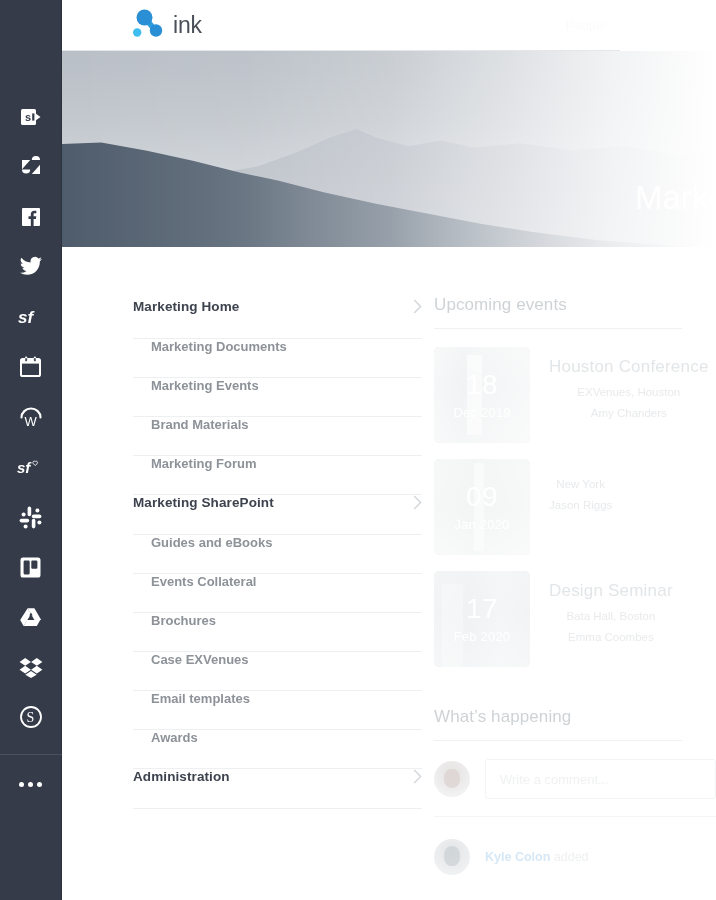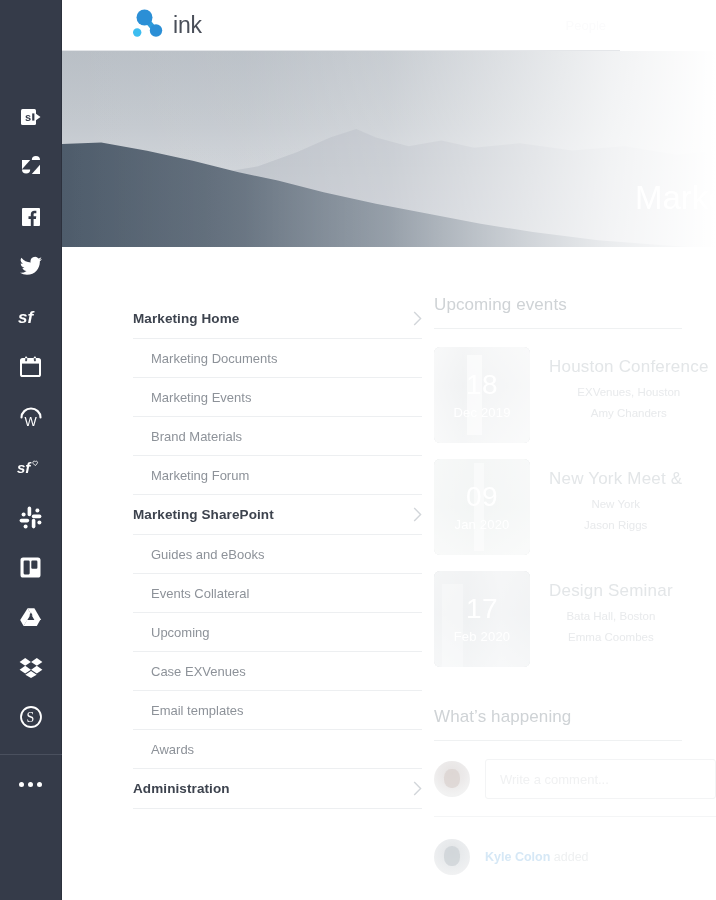--- a/index.html
+++ b/index.html
@@ -178,36 +178,36 @@
     width: 372px;
     flex: none;
     padding-left: 71px;
     padding-top: 52px;
   }
   .navlist { width: 289px; }
 
   .nav-row {
     position: relative;
     display: flex;
-    align-items: center;
+    align-items: flex-start;
     height: 39px;
     border-bottom: 1px solid #edeff1;
     cursor: pointer;
   }
   .nav-row.is-parent { height: 40px; }
   .nav-row.is-parent .nav-label {
     font-size: 13.5px;
     font-weight: 700;
     color: #3d434e;
     letter-spacing: 0.1px;
   }
   .nav-row.is-child { padding-left: 18px; }
   .nav-row.is-child .nav-label {
     font-size: 13px;
-    font-weight: 400;
+    font-weight: 700;
     color: #8d9299;
   }
   .nav-chevron {
     margin-left: auto;
     width: 9px; height: 15px;
     flex: none;
   }
 
   
   .sidecol {
@@ -583,21 +583,21 @@
               <path d="M1.2 1 L7.6 7.5 L1.2 14" fill="none" stroke="#d2d6da" stroke-width="1.4"></path>
             </svg>
           </div>
           <div class="nav-row is-child">
             <span class="nav-label">Guides and eBooks</span>
           </div>
           <div class="nav-row is-child">
             <span class="nav-label">Events Collateral</span>
           </div>
           <div class="nav-row is-child">
-            <span class="nav-label">Upcoming</span>
+            <span class="nav-label">Brochures</span>
           </div>
           <div class="nav-row is-child">
             <span class="nav-label">Case EXVenues</span>
           </div>
           <div class="nav-row is-child">
             <span class="nav-label">Email templates</span>
           </div>
           <div class="nav-row is-child">
             <span class="nav-label">Awards</span>
           </div>
@@ -634,21 +634,20 @@
             <div class="event">
               <div class="event-thumb">
                 <div class="photo photo-newyork"></div>
                 <div class="tint"></div>
                 <div class="event-date">
                   <div class="event-day">09</div>
                   <div class="event-month">Jan 2020</div>
                 </div>
               </div>
               <div class="event-info">
-                <div class="event-title">New York Meet &amp;</div>
                 <div class="event-place">New York</div>
                 <div class="event-person">Jason Riggs</div>
               </div>
             </div>
             <div class="event">
               <div class="event-thumb">
                 <div class="photo photo-boston"></div>
                 <div class="tint"></div>
                 <div class="event-date">
                   <div class="event-day">17</div>

